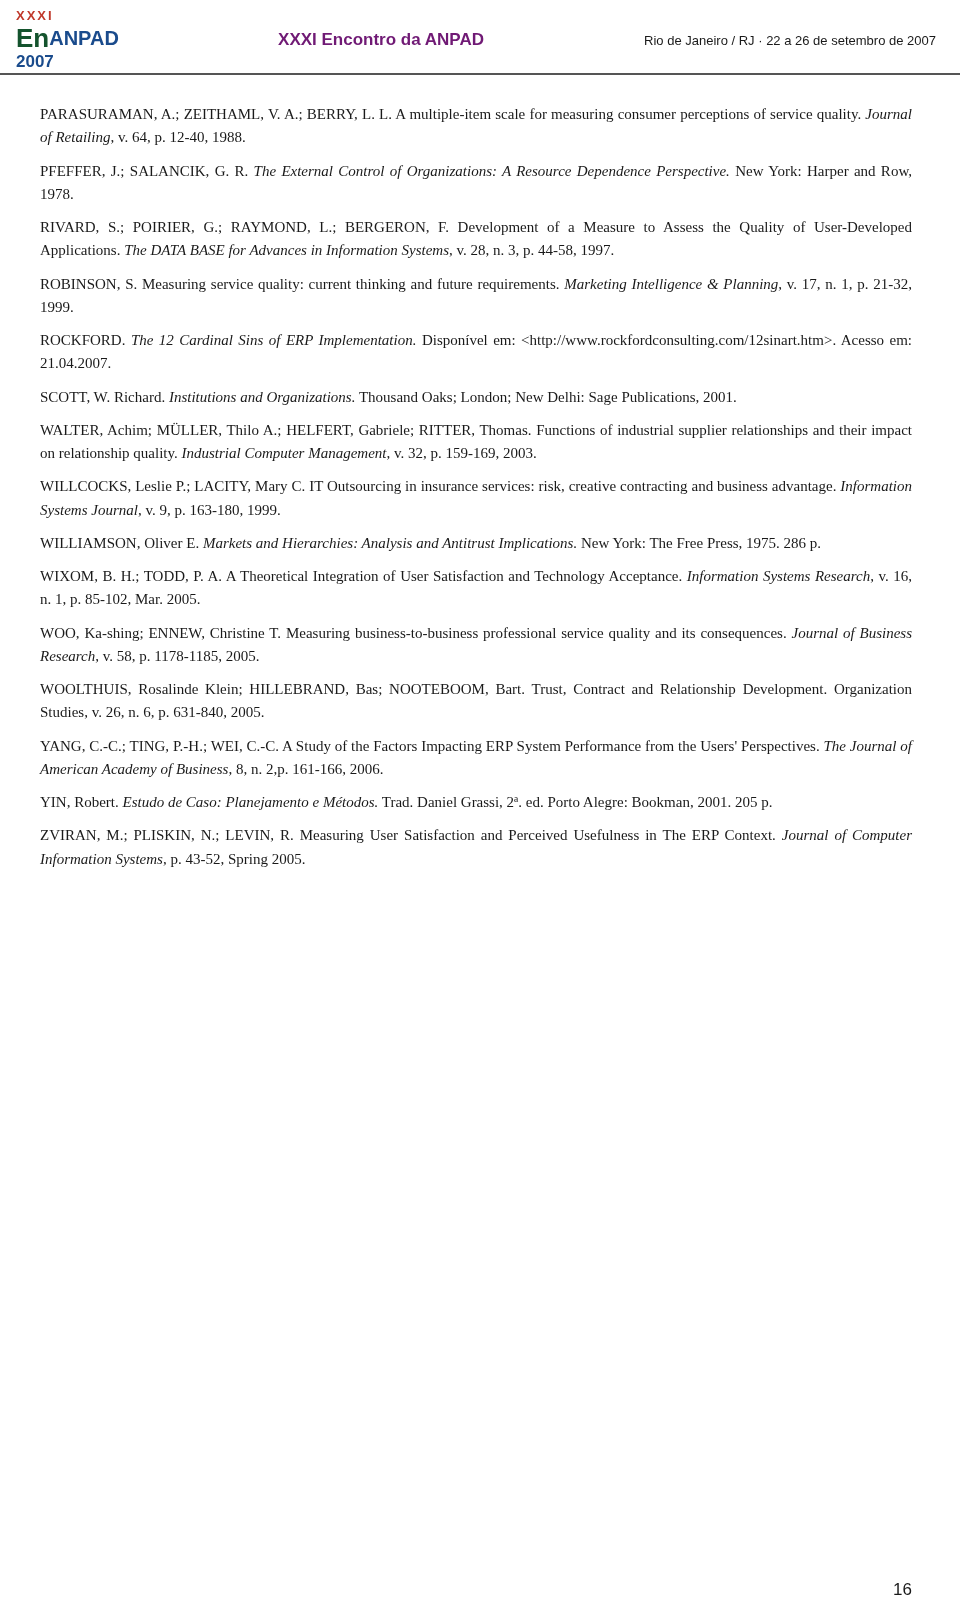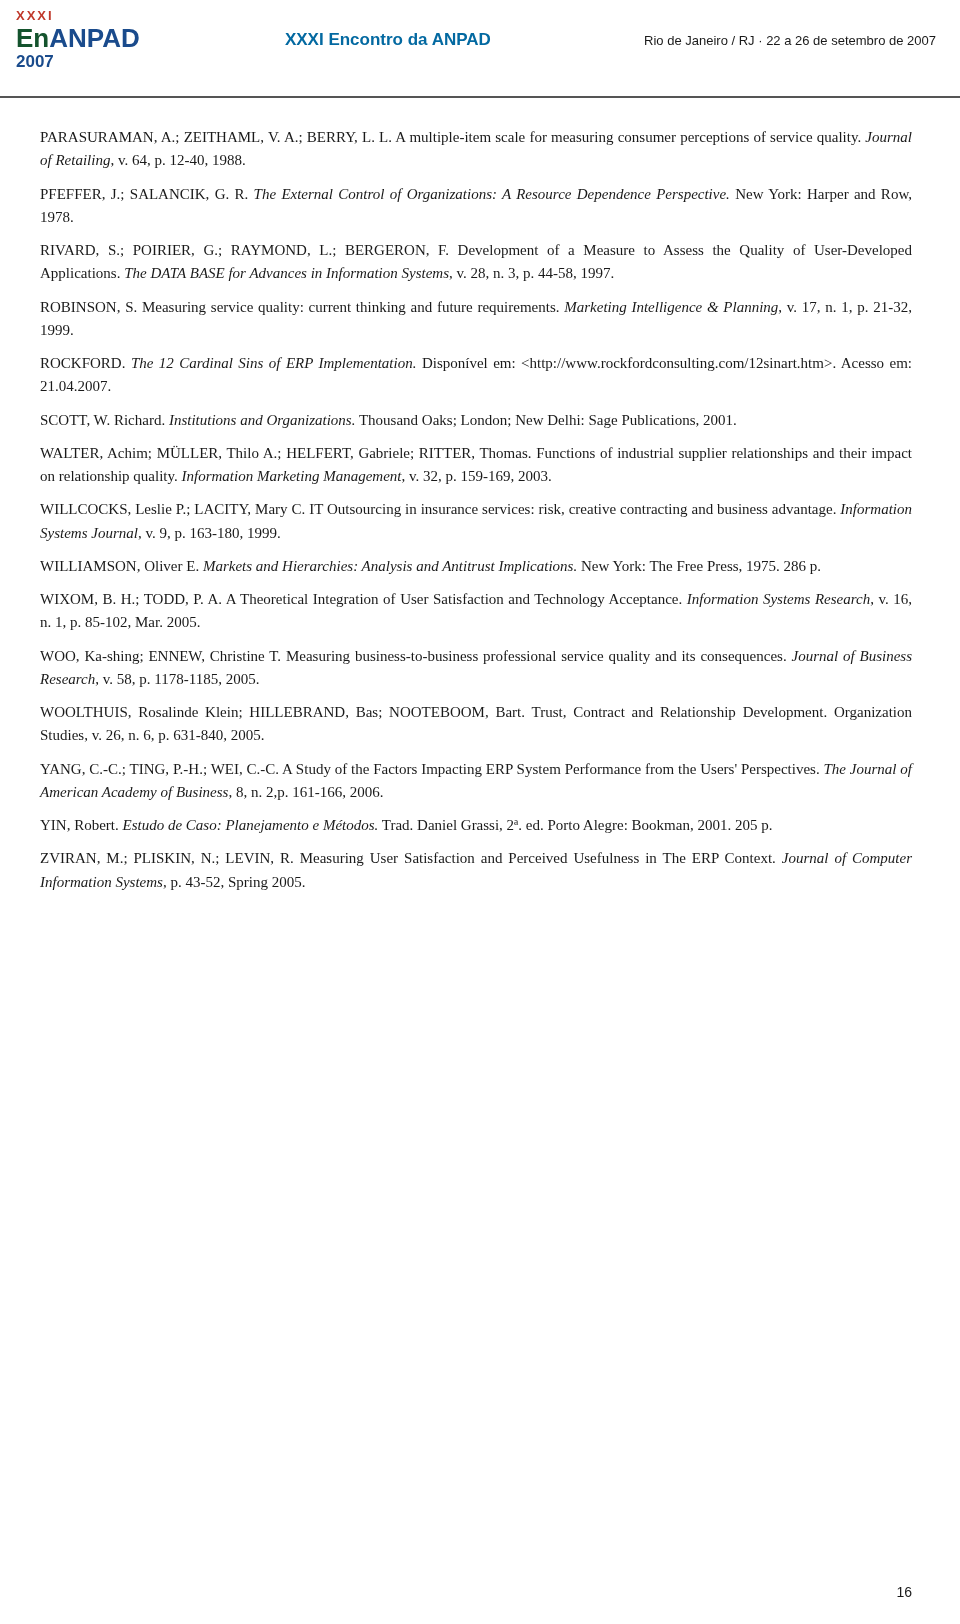--- a/index.html
+++ b/index.html
@@ -18,21 +18,21 @@
       background: #fff;
       padding: 0;
     }
 
     
     .header {
       display: flex;
       align-items: center;
       justify-content: space-between;
       border-bottom: 2px solid #555;
-      padding: 8px 24px 24px 16px;
+      padding: 8px 24px 1px 16px;
       margin-bottom: 0;
     }
 
     .header-logo {
       display: flex;
       flex-direction: column;
       align-items: flex-start;
       min-width: 110px;
     }
 
@@ -50,39 +50,39 @@
     }
 
     .logo-en {
       font-size: 26px;
       font-family: Arial, sans-serif;
       font-weight: bold;
       color: #14532d;
     }
 
     .logo-anpad {
-      font-size: 26px;
+      font-size: 20px;
       font-family: Arial, sans-serif;
       font-weight: bold;
       color: #1a4b8c;
     }
 
     .logo-year {
       font-size: 17px;
       font-family: Arial, sans-serif;
       color: #1a4b8c;
       font-weight: bold;
       margin-top: -2px;
     }
 
     .header-title {
       font-size: 17px;
       font-family: Arial, sans-serif;
       font-weight: bold;
-      color: #0369a1;
+      color: #701a75;
       text-align: center;
       flex: 1;
       padding: 0 20px;
     }
 
     .header-location {
       font-size: 13px;
       font-family: Arial, sans-serif;
       color: #1a1a1a;
       text-align: right;
@@ -101,21 +101,21 @@
       margin-bottom: 10px;
       text-align: justify;
       hyphens: auto;
     }
 
     
     .footer {
       position: absolute;
       bottom: 24px;
       right: 48px;
-      font-size: 14px;
+      font-size: 17px;
       font-family: Arial, sans-serif;
       color: #1a1a1a;
     }
 
     .italic { font-style: italic; }
   </style>
 </head>
 <body>
 
 <div class="page" style="position:relative;">
@@ -153,21 +153,21 @@
 
     <p>
       <span>ROCKFORD. <span class="italic">The 12 Cardinal Sins of ERP Implementation.</span> Disponível em: &lt;http://www.rockfordconsulting.com/12sinart.htm&gt;. Acesso em: 21.04.2007.</span>
     </p>
 
     <p>
       <span>SCOTT, W. Richard. <span class="italic">Institutions and Organizations.</span> Thousand Oaks; London; New Delhi: Sage Publications, 2001.</span>
     </p>
 
     <p>
-      <span>WALTER, Achim; MÜLLER, Thilo A.; HELFERT, Gabriele; RITTER, Thomas. Functions of industrial supplier relationships and their impact on relationship quality. <span class="italic">Information Marketing Management</span>, v. 32, p. 159-169, 2003.</span>
+      <span>WALTER, Achim; MÜLLER, Thilo A.; HELFERT, Gabriele; RITTER, Thomas. Functions of industrial supplier relationships and their impact on relationship quality. <span class="italic">Industrial Computer Management</span>, v. 32, p. 159-169, 2003.</span>
     </p>
 
     <p>
       <span>WILLCOCKS, Leslie P.; LACITY, Mary C. IT Outsourcing in insurance services: risk, creative contracting and business advantage. <span class="italic">Information Systems Journal</span>, v. 9, p. 163-180, 1999.</span>
     </p>
 
     <p>
       <span>WILLIAMSON, Oliver E. <span class="italic">Markets and Hierarchies: Analysis and Antitrust Implications.</span> New York: The Free Press, 1975. 286 p.</span>
     </p>
 

